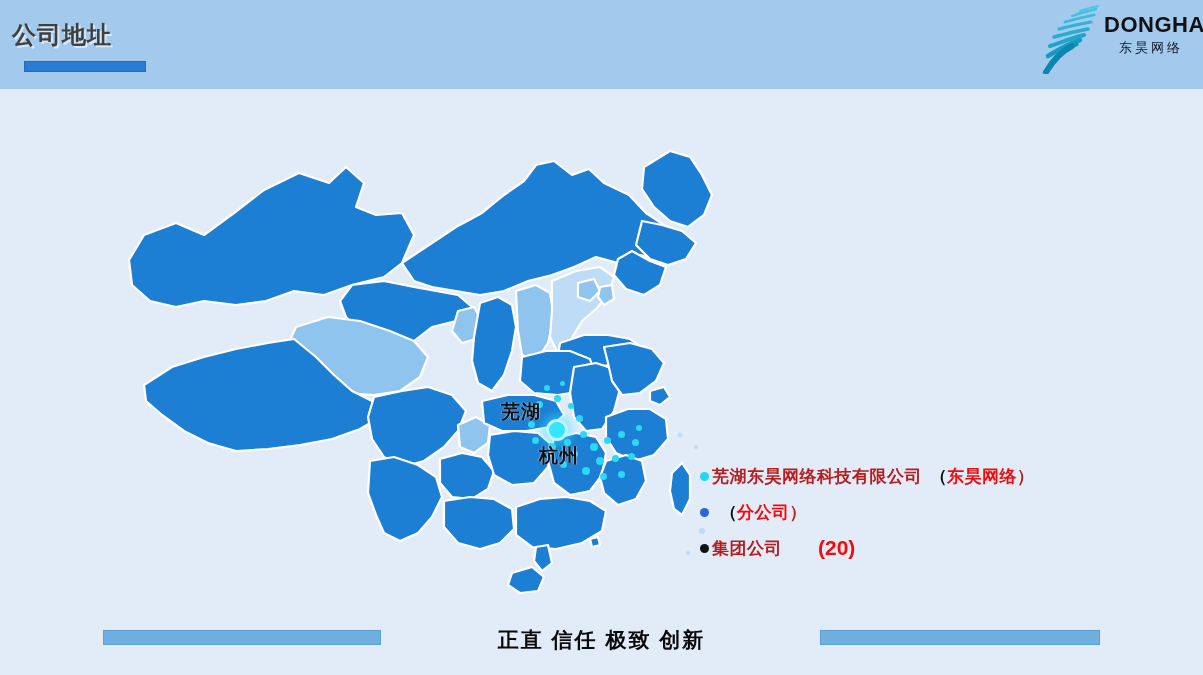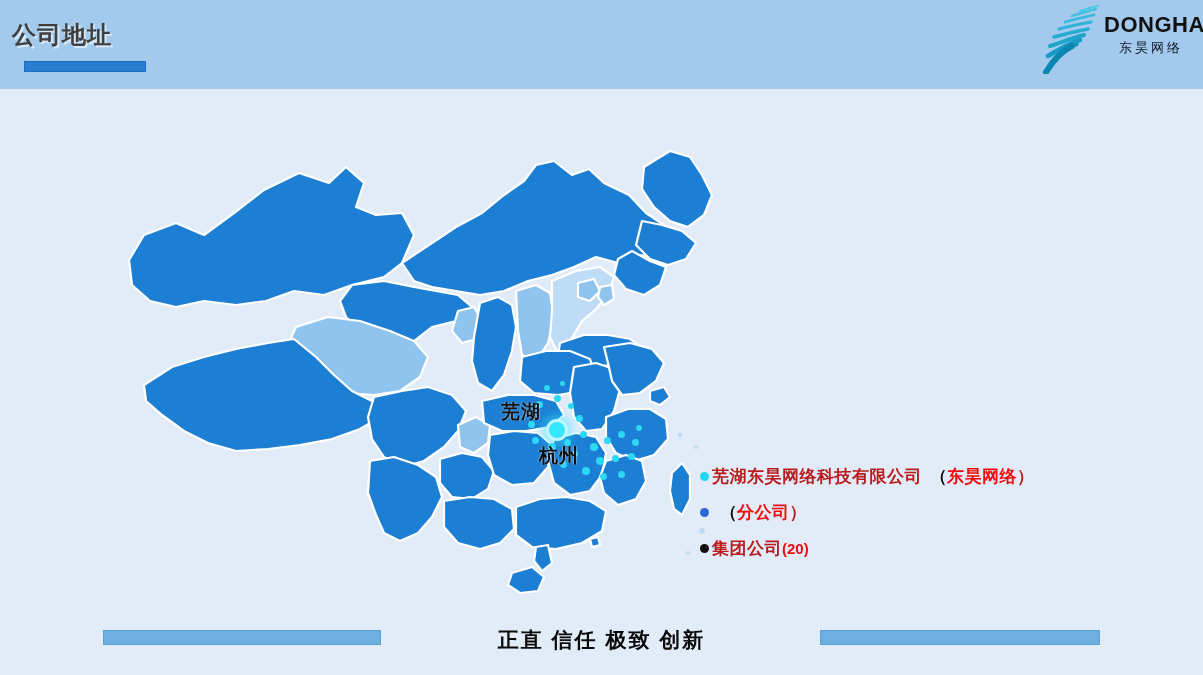--- a/index.html
+++ b/index.html
@@ -81,21 +81,21 @@
     margin-right:3px; flex:0 0 auto;
   }
   .legend-main{
     font-size:17px; font-weight:bold; color:#b91c1c;
     letter-spacing:.5px;
   }
   .legend-paren{
     font-size:17px; font-weight:bold; color:#0b0b0b; margin-left:8px;
   }
   .legend-tag{ color:#F20B0B; }
-  .legend-count{ color:#F20B0B; font-weight:bold; font-size:15px; }
+  .legend-count{ color:#F20B0B; font-weight:bold; font-size:21px;margin-left:36px; }
 
   
   #footer{ position:absolute; left:0; top:626px; width:1203px; height:24px; }
   .foot-bar{
     position:absolute; top:4px; height:15px;
     background:#6FAFE0; border:1px solid #5C9FD4;
   }
   #foot-bar-left{ left:103px; width:278px; }
   #foot-bar-right{ left:820px; width:280px; }
   #slogan{

